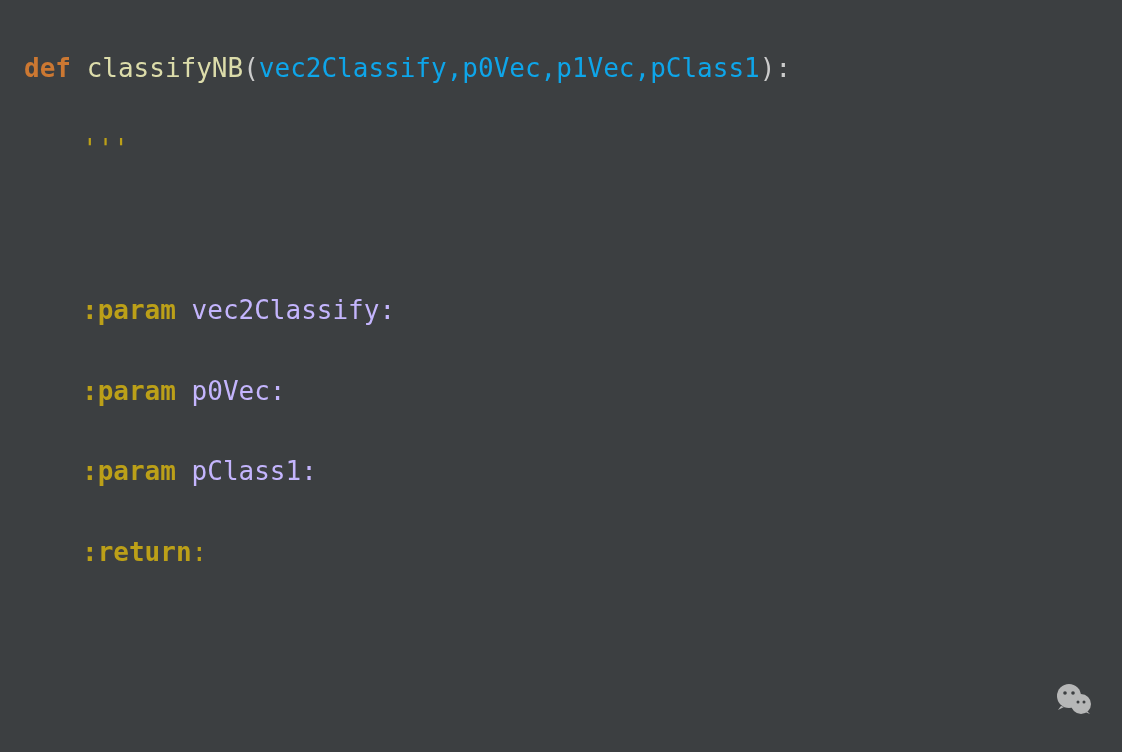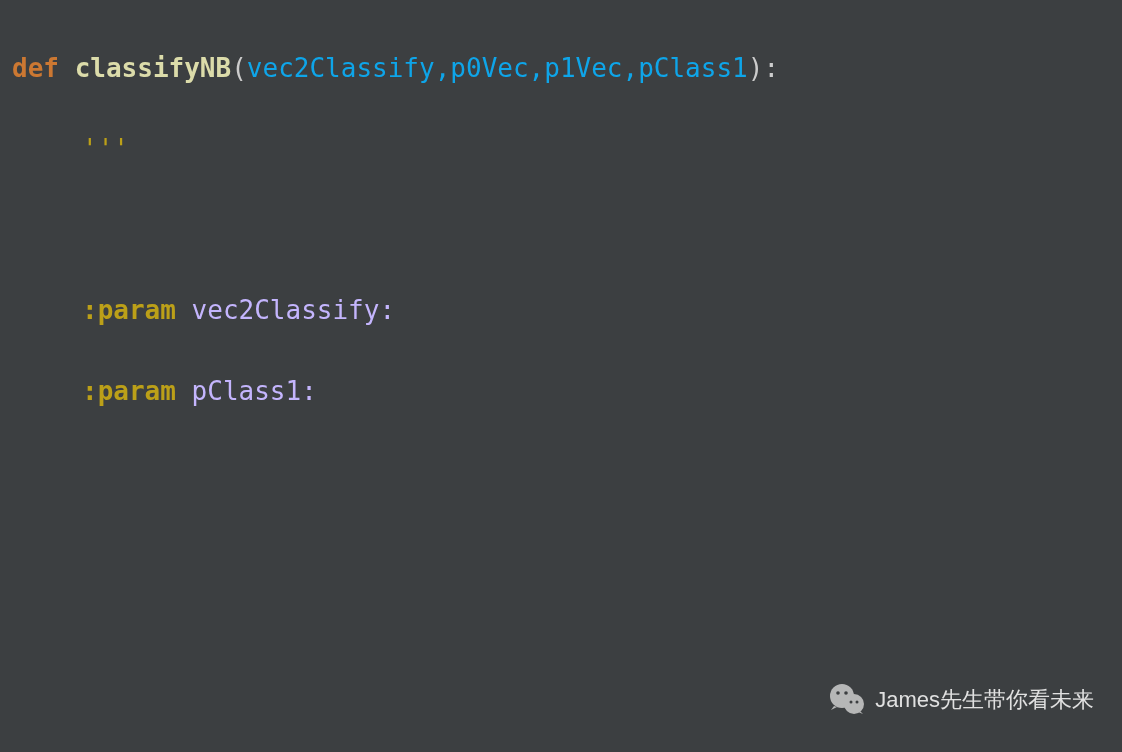--- a/index.html
+++ b/index.html
@@ -15,22 +15,22 @@
       font-size: 26px;
       line-height: 1.55;
       padding: 8px 12px;
       position: relative;
       overflow: hidden;
       color: #cccccc;
     }
     .code-container {
       white-space: pre;
     }
-    .kw { color: #cc7832; font-weight: bold; }
-    .fn { color: #dcdcaa; font-weight: bold; }
+    .kw { color: #cc7832; font-weight: bold; margin-left: 12px; }
+    .fn { color: #dcdcaa; font-weight: normal; }
     .doc { color: #bca018; }
     .doc-tag { color: #bca018; font-weight: bold; }
     .doc-param { color: #c4b5fd; }
     .call { color: #0ea5e9; }
     .punct { color: #cccccc; }
     .line {
       display: block;
     }
     .indent1 { padding-left: 70px; }
     .watermark {
@@ -55,21 +55,23 @@
     }
   </style>
 </head>
 <body>
 
 <div class="code-container">
 <span class="line"><span class="kw">def</span> <span class="fn">classifyNB</span><span class="punct">(</span><span class="call">vec2Classify,p0Vec,p1Vec,pClass1</span><span class="punct">)</span><span class="punct">:</span></span>
 <span class="line indent1"><span class="doc">'''</span></span>
 <span class="line indent1"> </span>
 <span class="line indent1"><span class="doc-tag">:param</span> <span class="doc-param">vec2Classify:</span></span>
+<span class="line indent1"><span class="doc-tag">:param</span> <span class="doc-param">p0Vec:</span></span>
 <span class="line indent1"><span class="doc-tag">:param</span> <span class="doc-param">pClass1:</span></span>
+<span class="line indent1"><span class="doc-tag">:return</span><span class="doc">:</span></span>
 
 
 
 
 
 
 
 </div>
 
 <div class="watermark">
@@ -78,14 +80,13 @@
       <circle cx="15" cy="16" r="12" fill="#cccccc"></circle>
       <circle cx="27" cy="24" r="10" fill="#cccccc"></circle>
       <circle cx="11" cy="13" r="1.8" fill="#3c3f41"></circle>
       <circle cx="19" cy="13" r="1.8" fill="#3c3f41"></circle>
       <circle cx="24" cy="22" r="1.5" fill="#3c3f41"></circle>
       <circle cx="30" cy="22" r="1.5" fill="#3c3f41"></circle>
       <path d="M 7 26 L 4 30 L 10 27 Z" fill="#cccccc"></path>
       <path d="M 33 31 L 36 34 L 31 32 Z" fill="#cccccc"></path>
     </svg>
   </span>
-  <span>James先生带你看未来</span>
 </div>
 
 </body></html>

